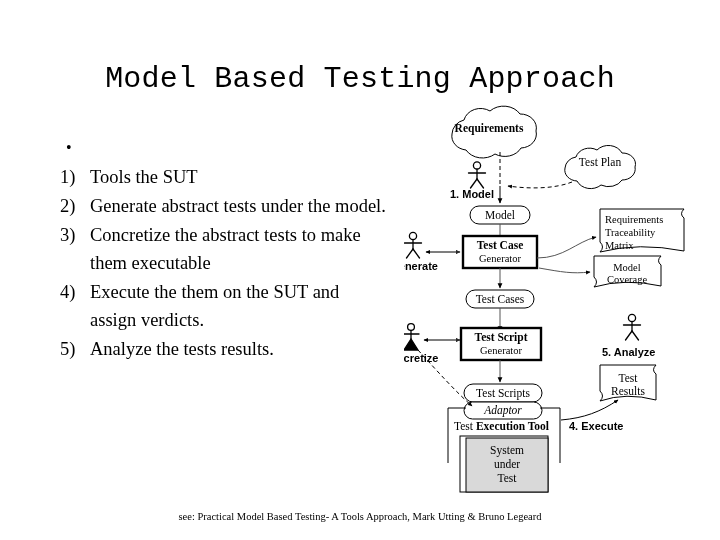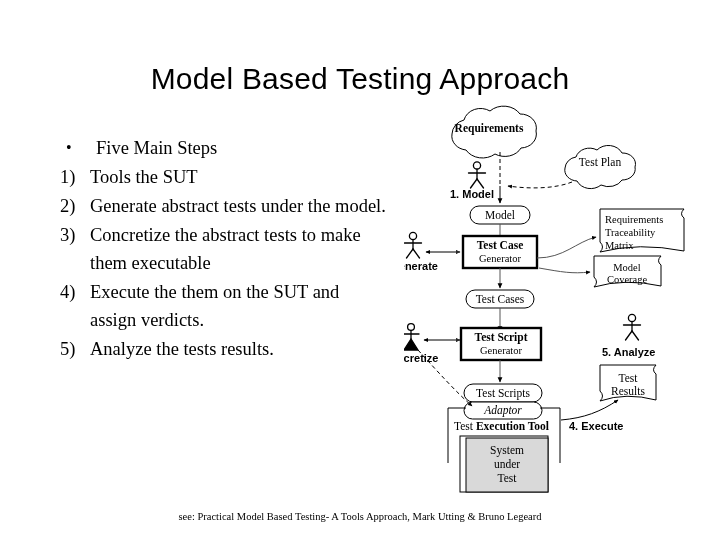--- a/index.html
+++ b/index.html
@@ -23,21 +23,21 @@
     background: #ffffff;
   }
   #slide-title {
     position: absolute;
     left: 0; top: 40px;
     width: 720px;
     text-align: center;
     font-size: 30px;
     line-height: 38px;
     font-weight: normal;
-    font-family: Liberation Sans, sans-serif;
+    font-family: Liberation Mono, monospace;
     letter-spacing: 0.2px;
   }
   #bullet-list {
     position: absolute;
     left: 60px;
     top: 134px;
     width: 330px;
     margin: 0;
     padding: 0;
     list-style: none;
@@ -107,21 +107,20 @@
 </head>
 <body>
 
 <div id="slide">
 
   <h1 id="slide-title">Model Based Testing Approach</h1>
 
   <ul id="bullet-list">
     <li>
       <span class="marker dot">•</span>
-      <span class="item-text">Five Main Steps</span>
     </li>
     <li>
       <span class="marker">1)</span>
       <span class="item-text">Tools the SUT</span>
     </li>
     <li>
       <span class="marker">2)</span>
       <span class="item-text">Generate abstract tests under the model.</span>
     </li>
     <li>

